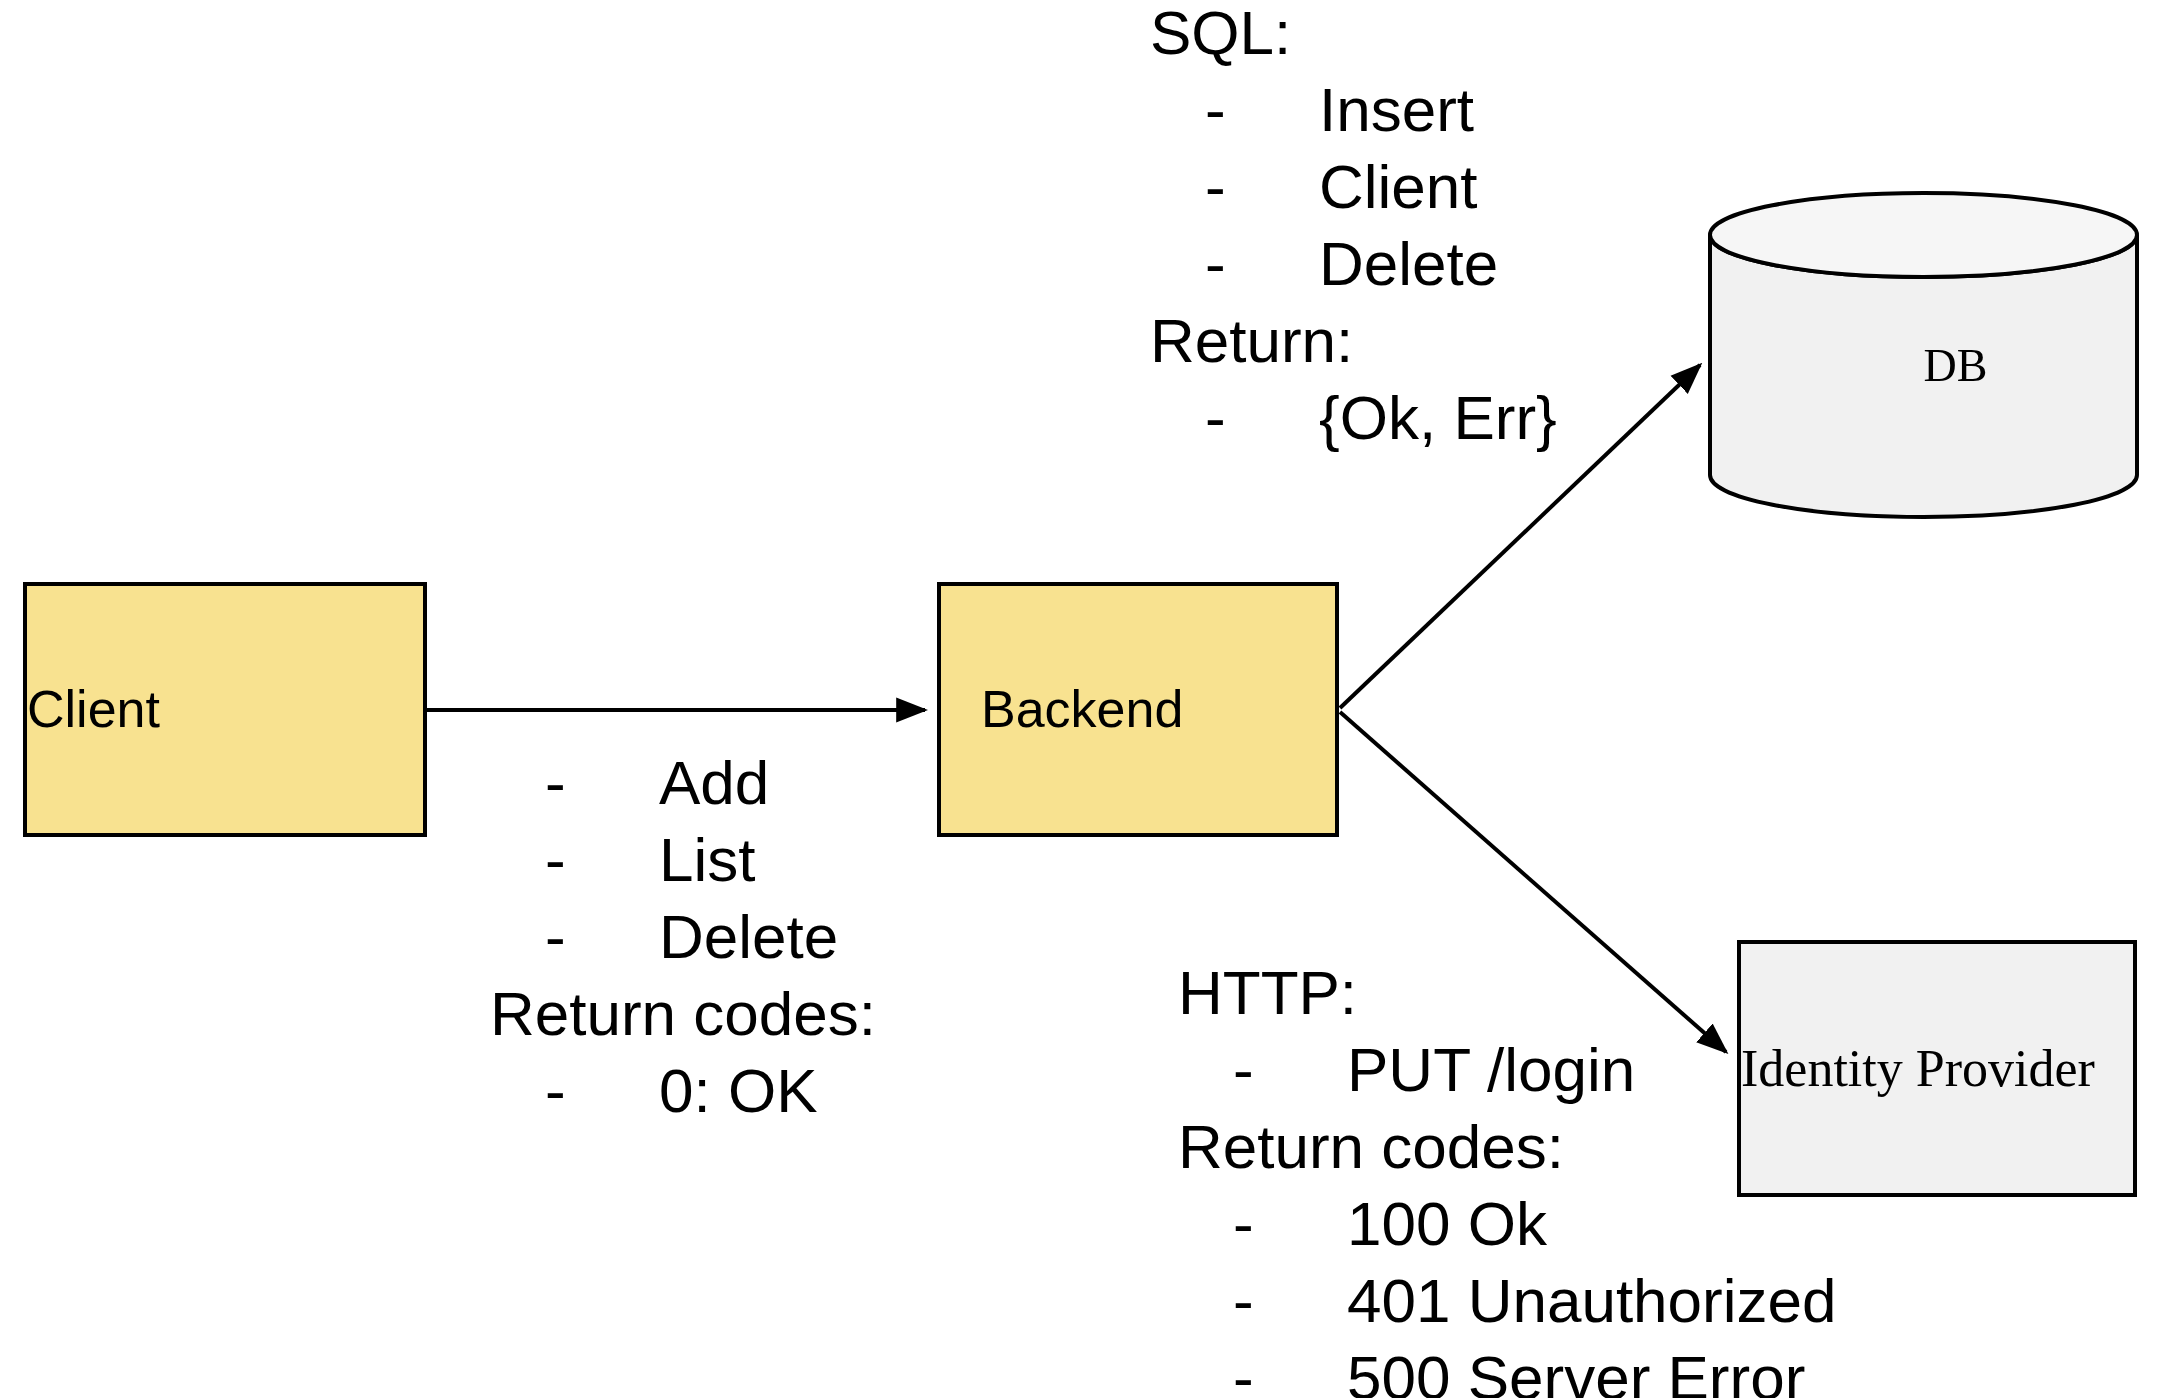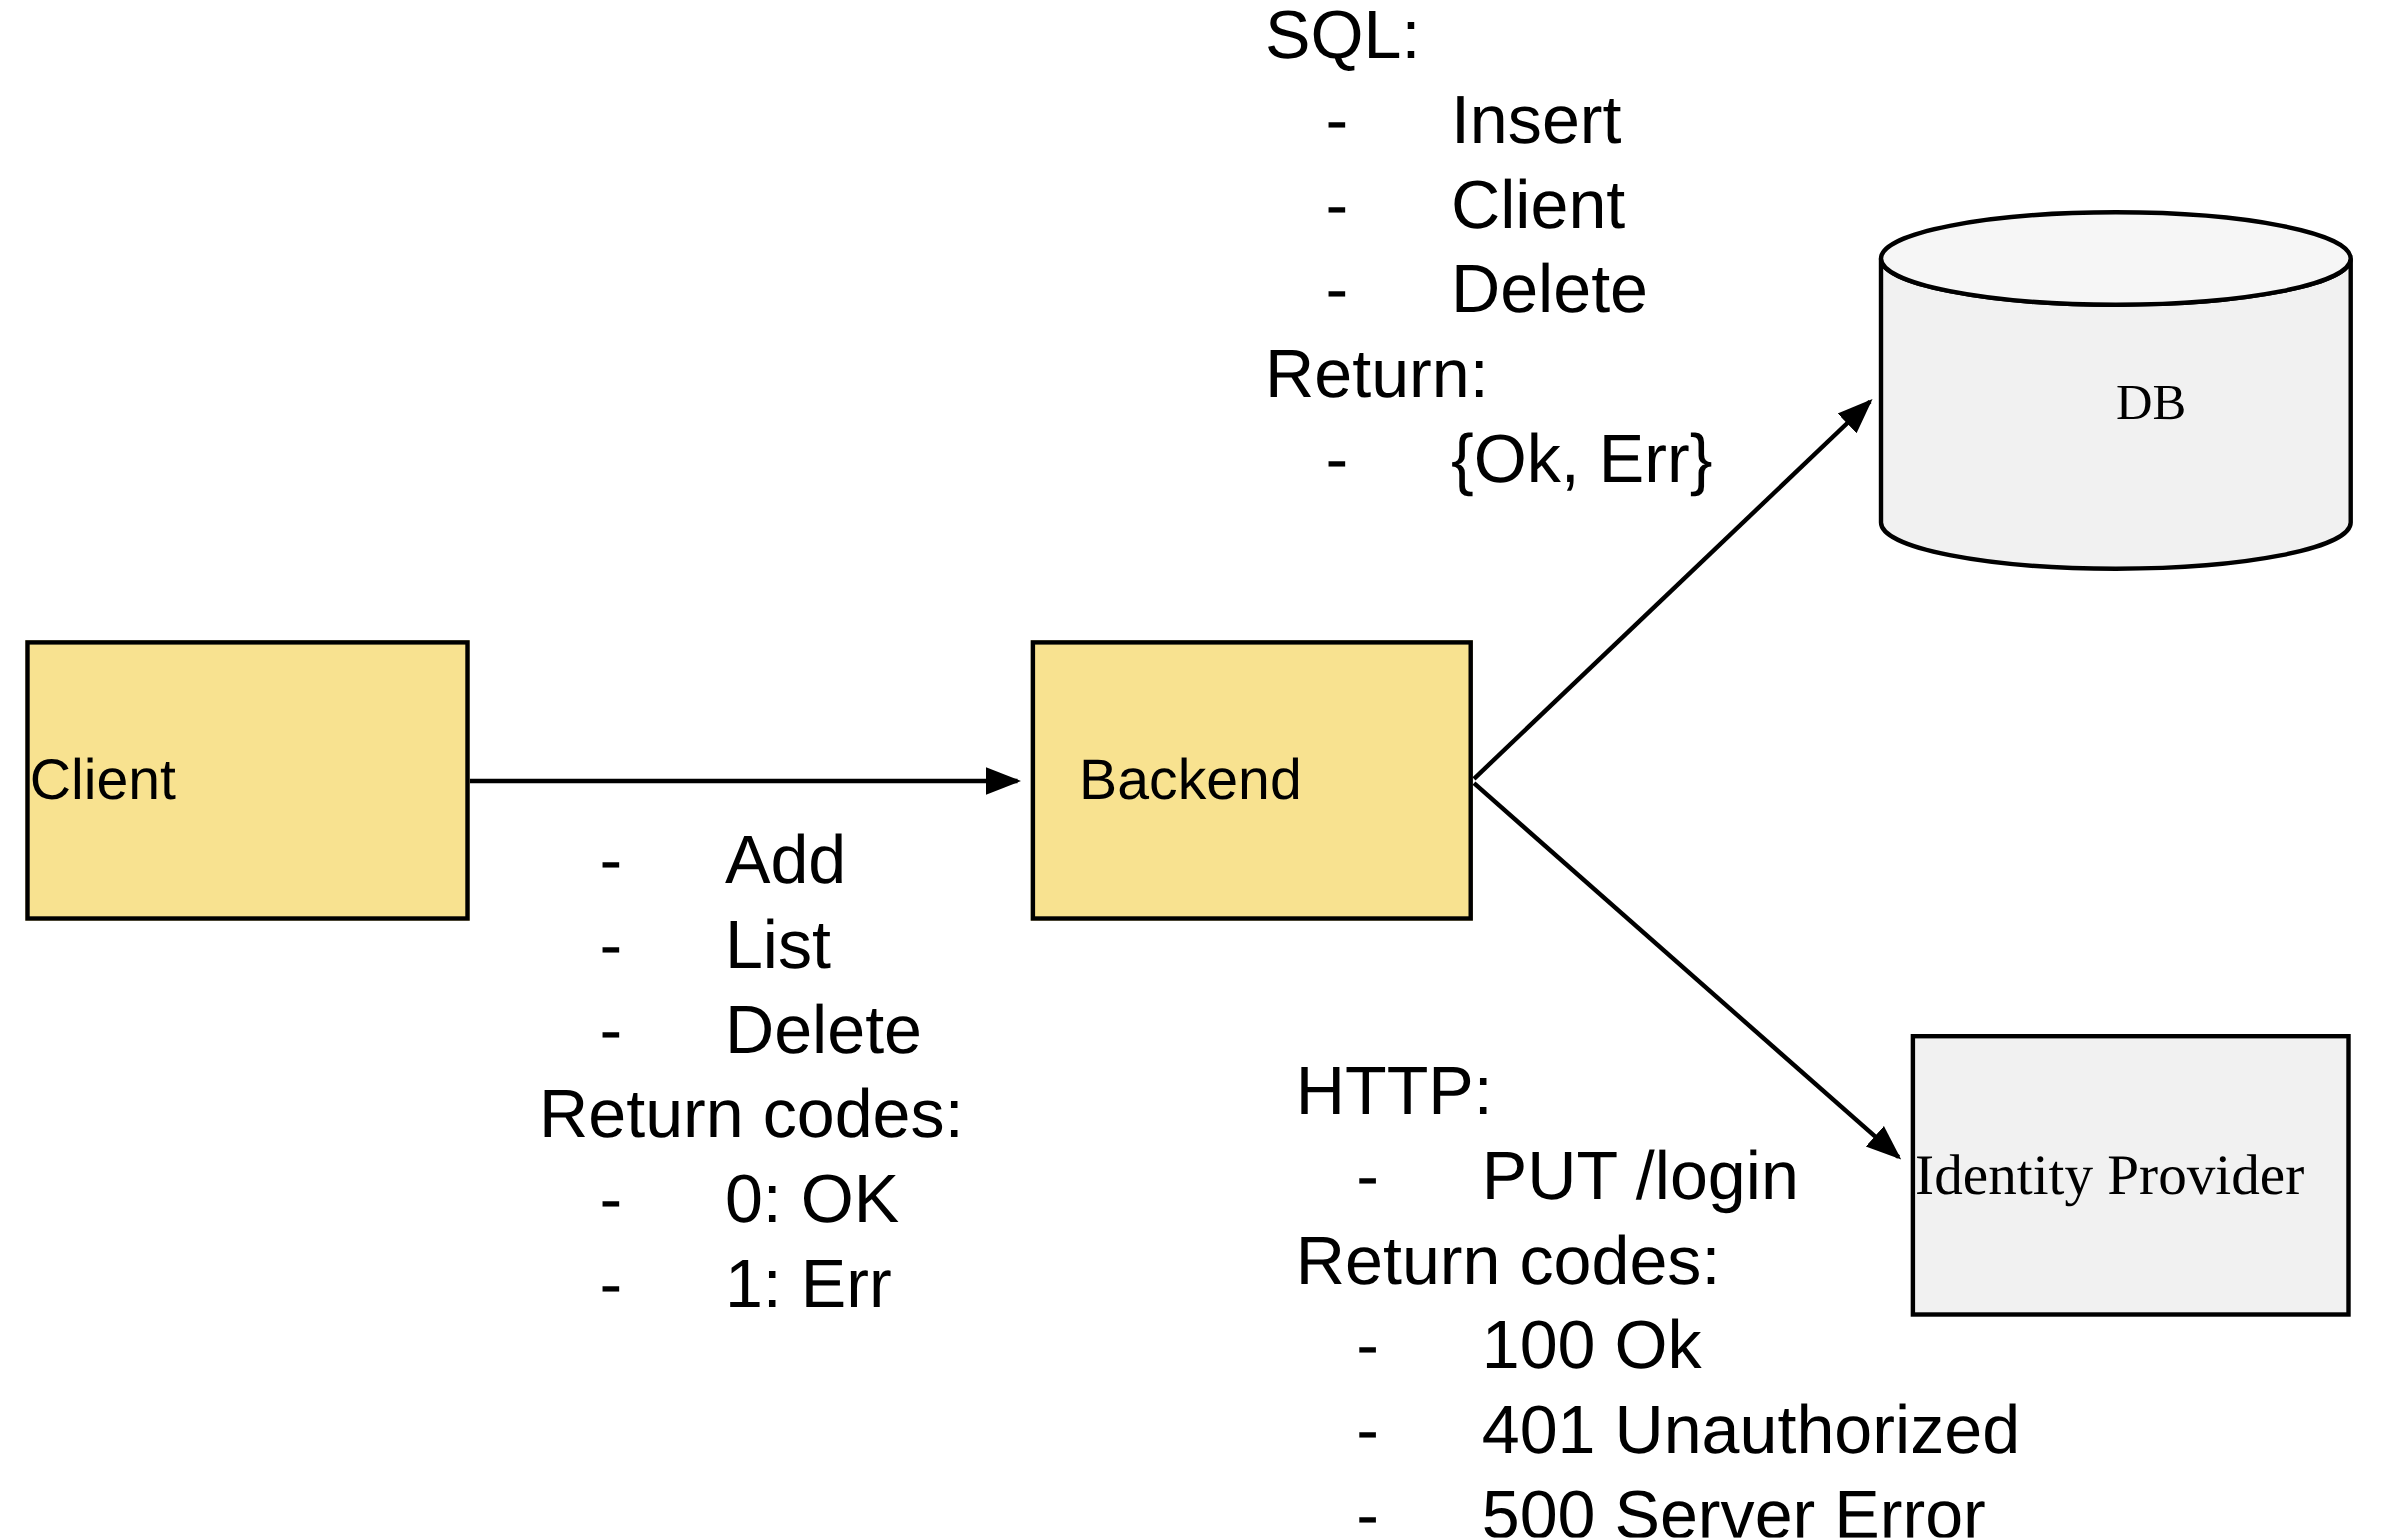--- a/index.html
+++ b/index.html
@@ -123,21 +123,20 @@
     <div class="line">Return:</div>
     <div class="line b"><span class="dash">-</span><span>{Ok, Err}</span></div>
   </div>
 
   <div class="tblock" id="rpc-block">
     <div class="line b"><span class="dash">-</span><span>Add</span></div>
     <div class="line b"><span class="dash">-</span><span>List</span></div>
     <div class="line b"><span class="dash">-</span><span>Delete</span></div>
     <div class="line">Return codes:</div>
     <div class="line b"><span class="dash">-</span><span>0: OK</span></div>
-    <div class="line b"><span class="dash">-</span><span>1: Err</span></div>
   </div>
 
   <div class="tblock" id="http-block">
     <div class="line">HTTP:</div>
     <div class="line b"><span class="dash">-</span><span>PUT /login</span></div>
     <div class="line">Return codes:</div>
     <div class="line b"><span class="dash">-</span><span>100 Ok</span></div>
     <div class="line b"><span class="dash">-</span><span>401 Unauthorized</span></div>
     <div class="line b"><span class="dash">-</span><span>500 Server Error</span></div>
   </div>

